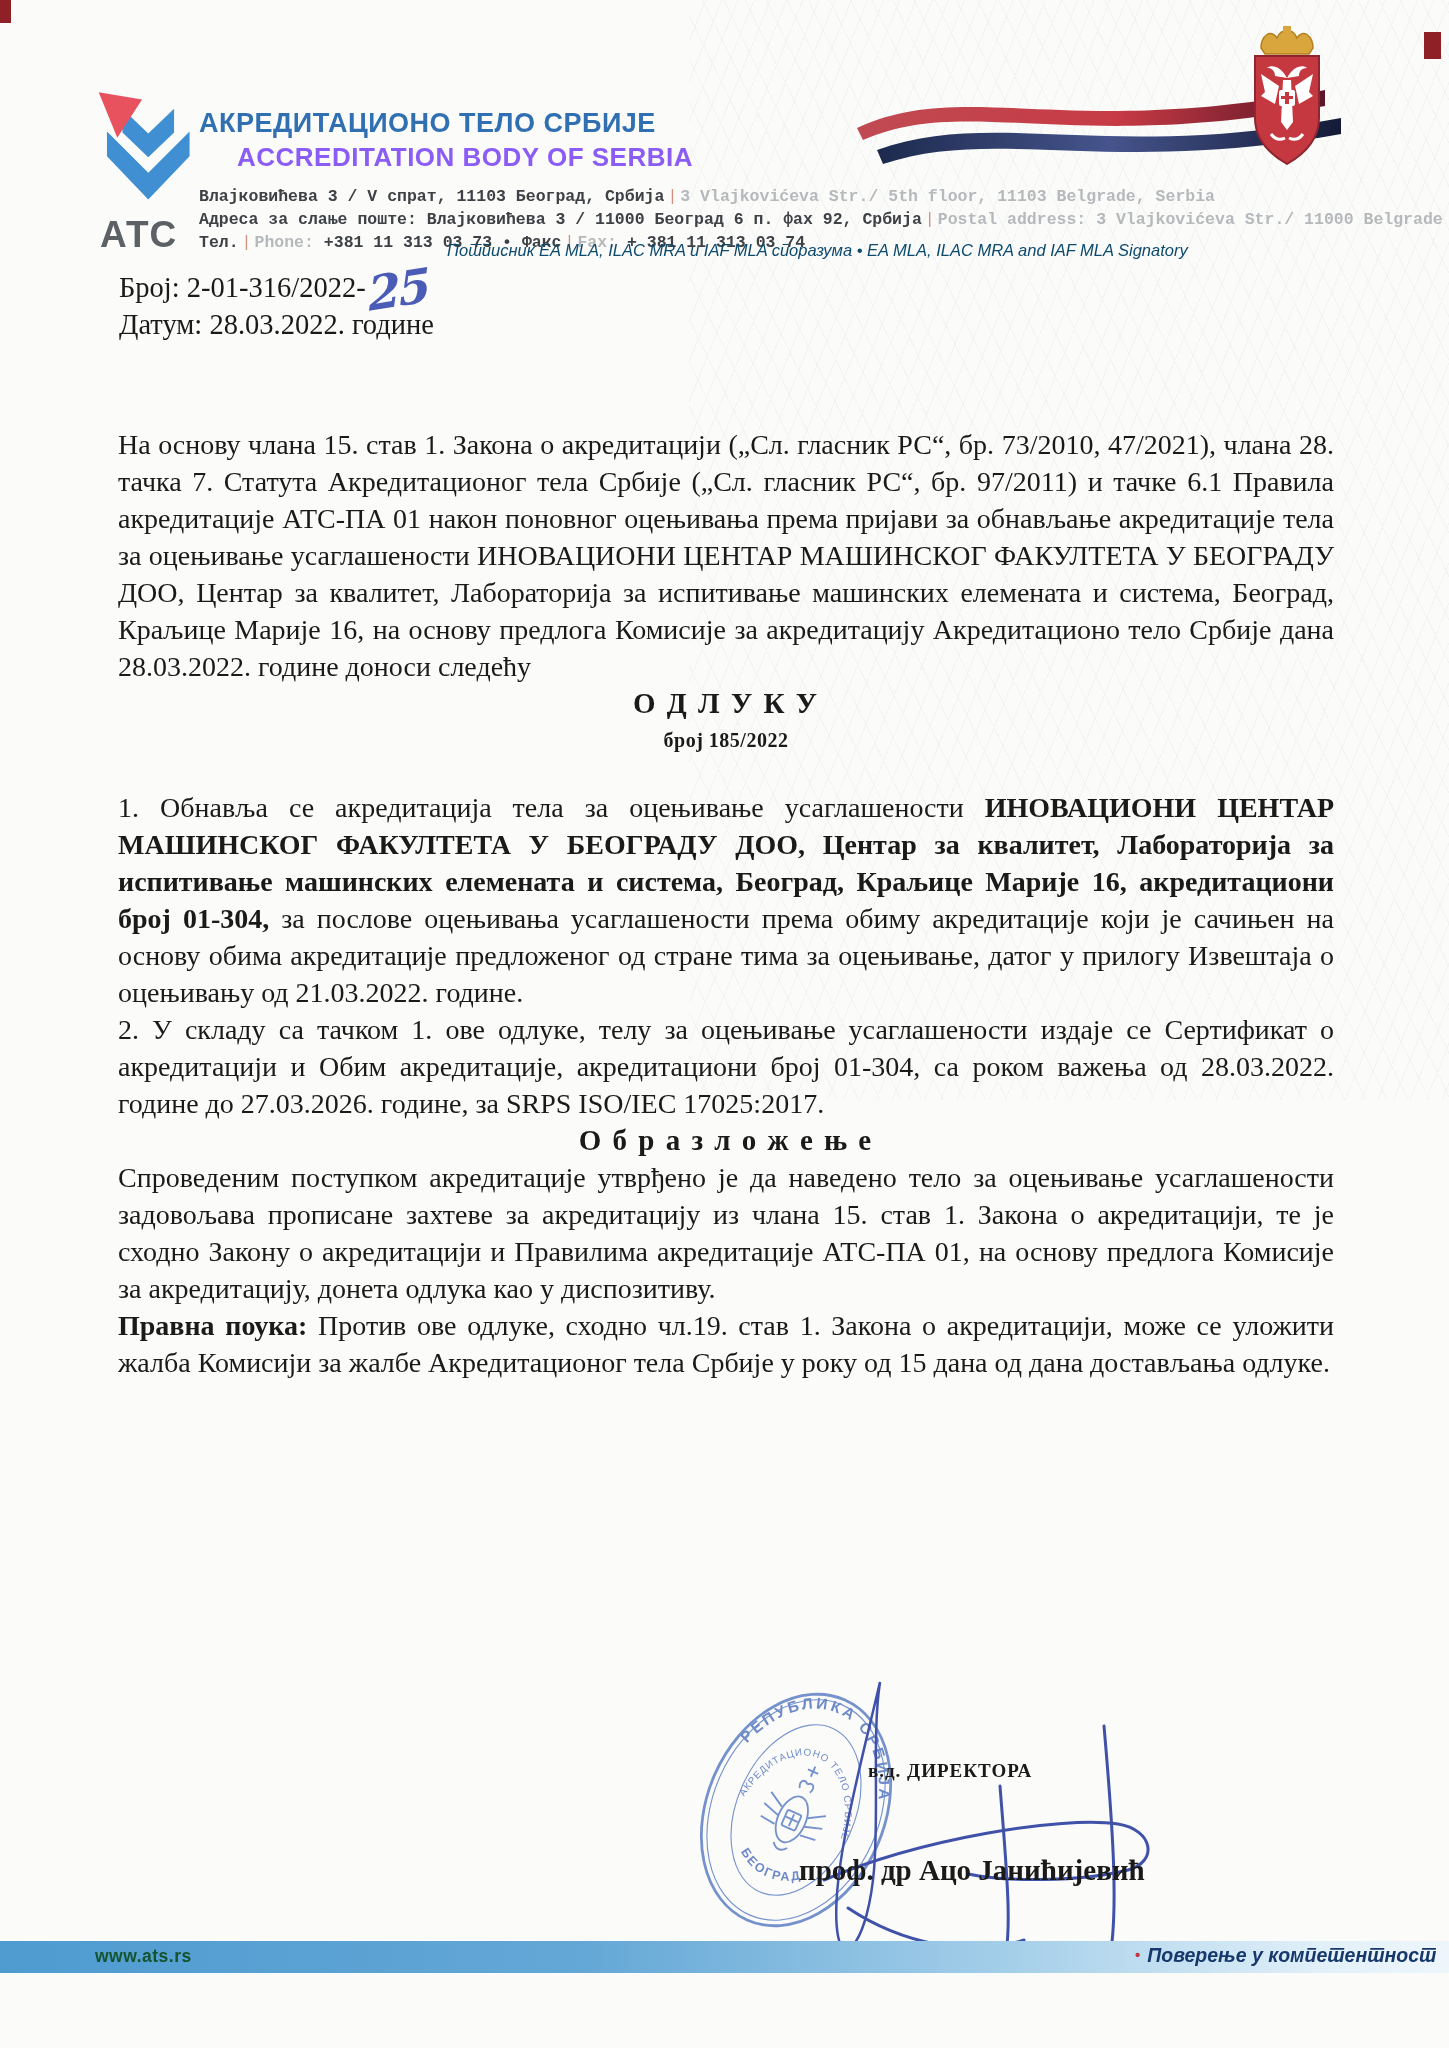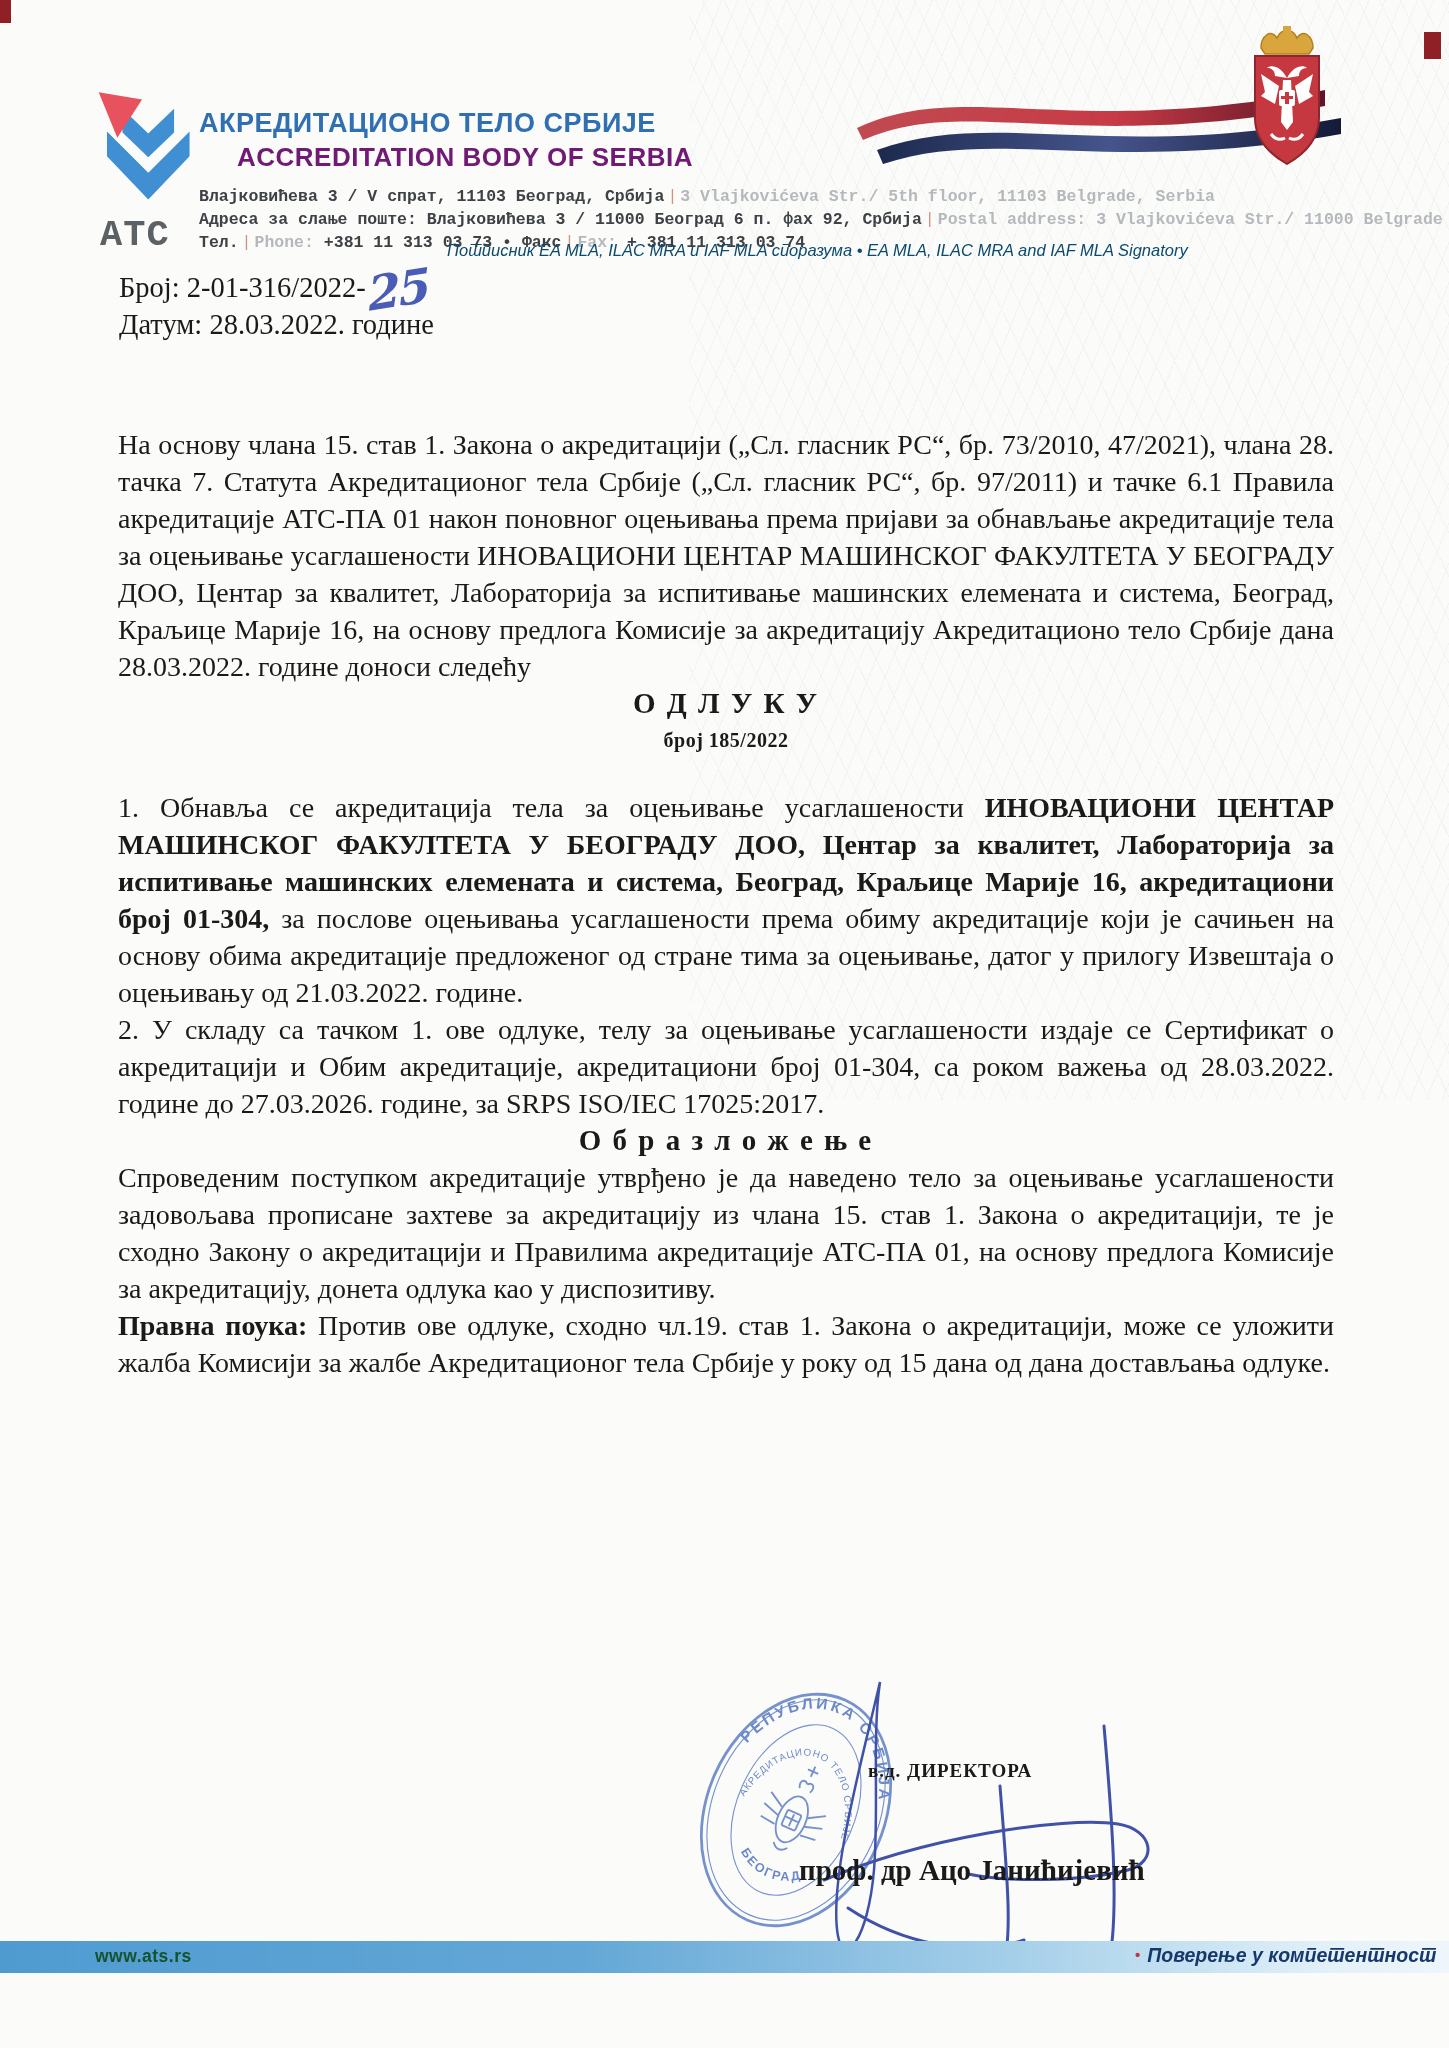--- a/index.html
+++ b/index.html
@@ -17,27 +17,27 @@
       repeating-linear-gradient(64deg,#5d7fa8 0 1px, transparent 1px 19px);
   }
   .corner-mark { position:absolute; background:#8e2026; }
   .corner-mark.left  { left:0; top:28; width:11px; height:23px; }
   .corner-mark.right { left:1424px; top:32px; width:17px; height:27px; }
 
   
   .ats-logo { position:absolute; left:88px; top:84px; width:104px; height:128px; }
   .ats-abbr {
     position:absolute; left:100px; top:214px;
-    font-family:Liberation Mono, monospace; font-weight:bold;
+    font-family:Liberation Sans, sans-serif; font-weight:bold;
     font-size:37px; color:#5c6165; letter-spacing:1px;
   }
   .head-block { position:absolute; left:199px; top:108px; width:1000px;
     font-family:"Liberation Sans", sans-serif; }
   .org-sr { font-size:27px; font-weight:bold; color:#2f6fb2; letter-spacing:0.5px; }
-  .org-en { font-size:26px; font-weight:bold; color:#701a75; margin:3px 0 12px 38px; letter-spacing:0.5px; }
+  .org-en { font-size:26px; font-weight:bold; color:#8b5cf6; margin:3px 0 12px 38px; letter-spacing:0.5px; }
   .addr-line { font-size:16.5px; line-height:23px; color:#3e4246; font-weight:bold; white-space:nowrap;font-family:Liberation Mono, monospace; }
   .a-en { color:#b5b9bc; font-weight:bold; }
   .a-pipe { color:#d4907f; font-weight:normal; padding:0 3px; }
   .signatory {
     position:absolute; left:447px; top:241px; width:790px;
     font-family:"Liberation Sans", sans-serif; font-style:italic;
     font-size:16.5px; color:#0c4a6e;
   }
   .coa { position:absolute; left:855px; top:22px; width:492px; height:172px; }
 

